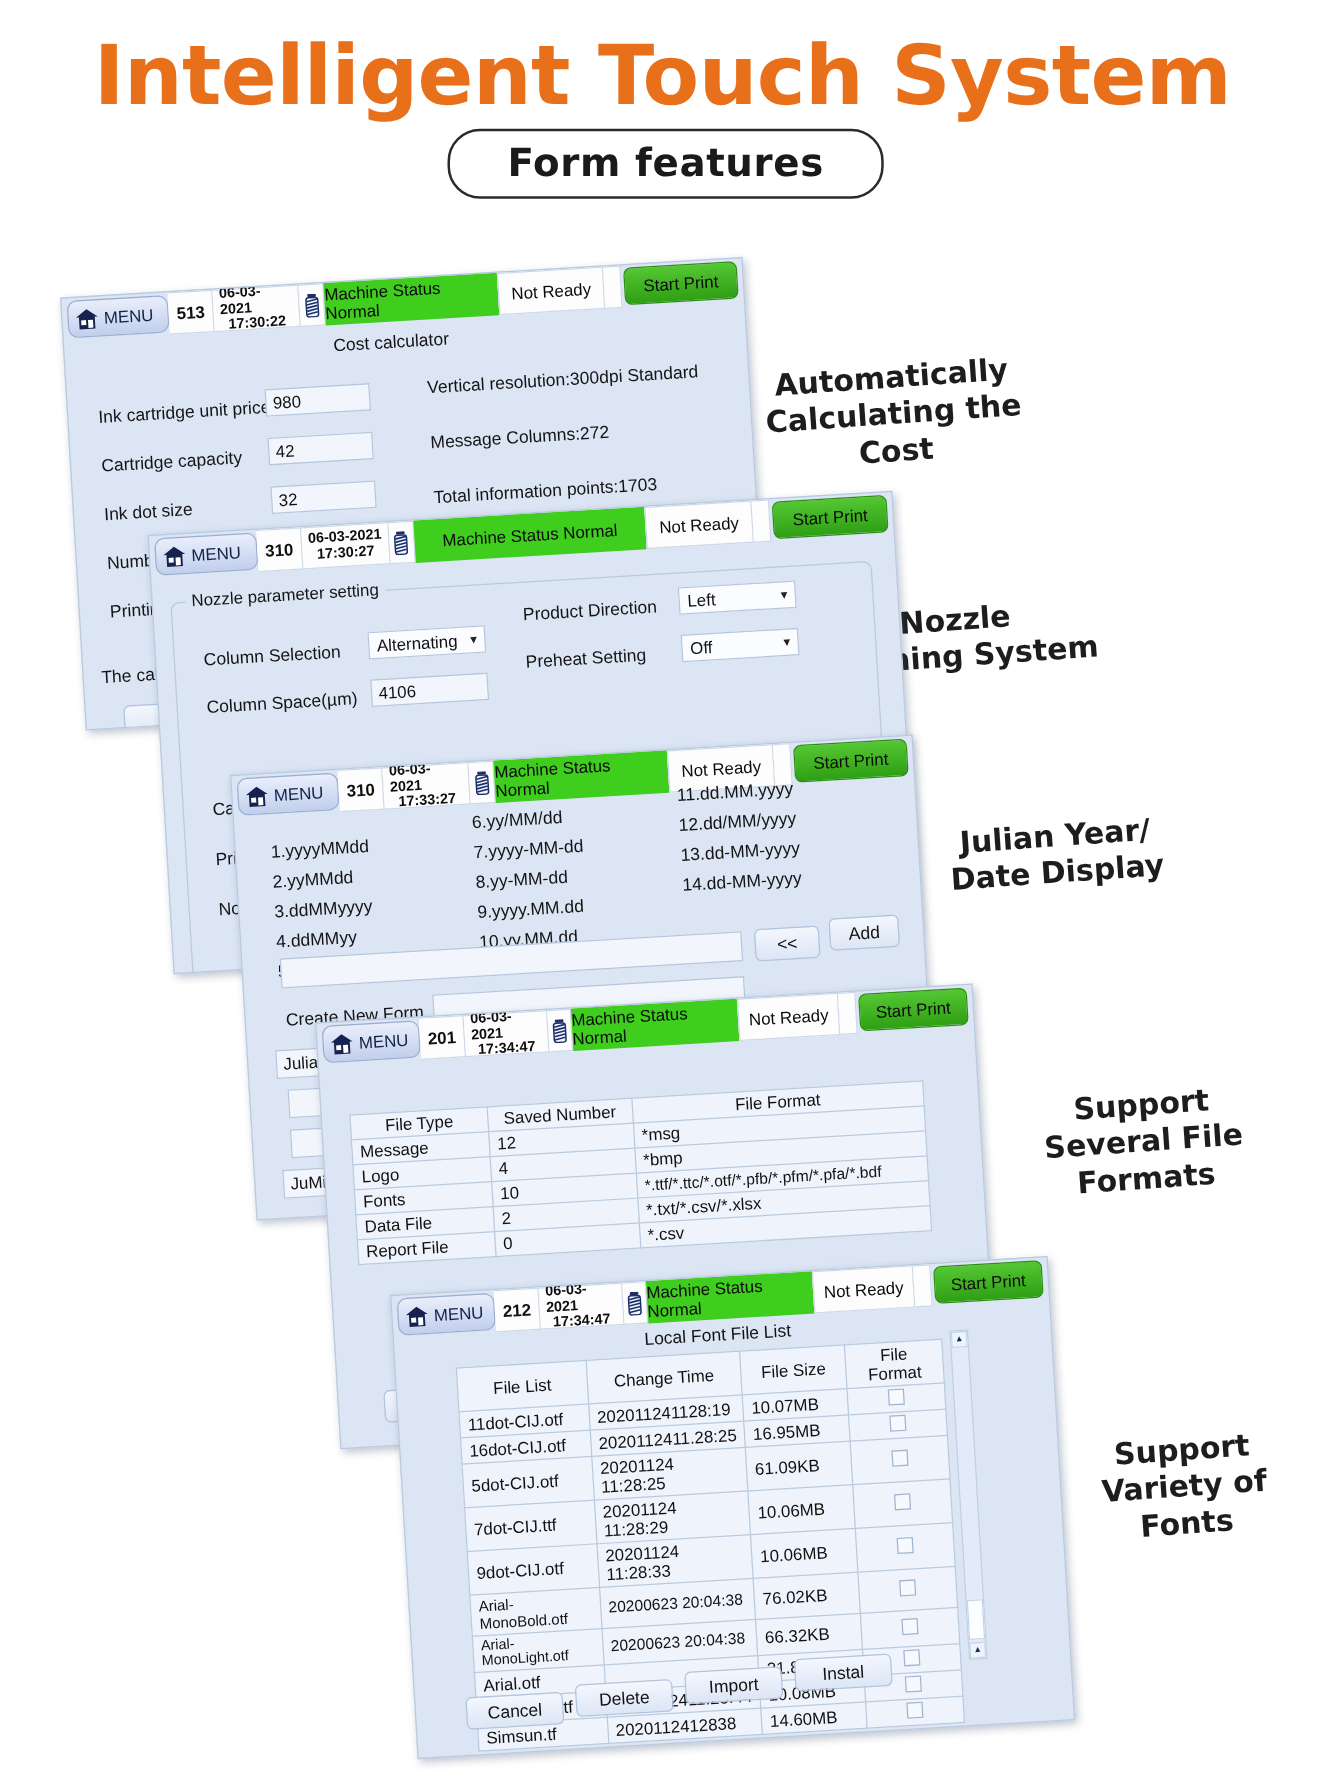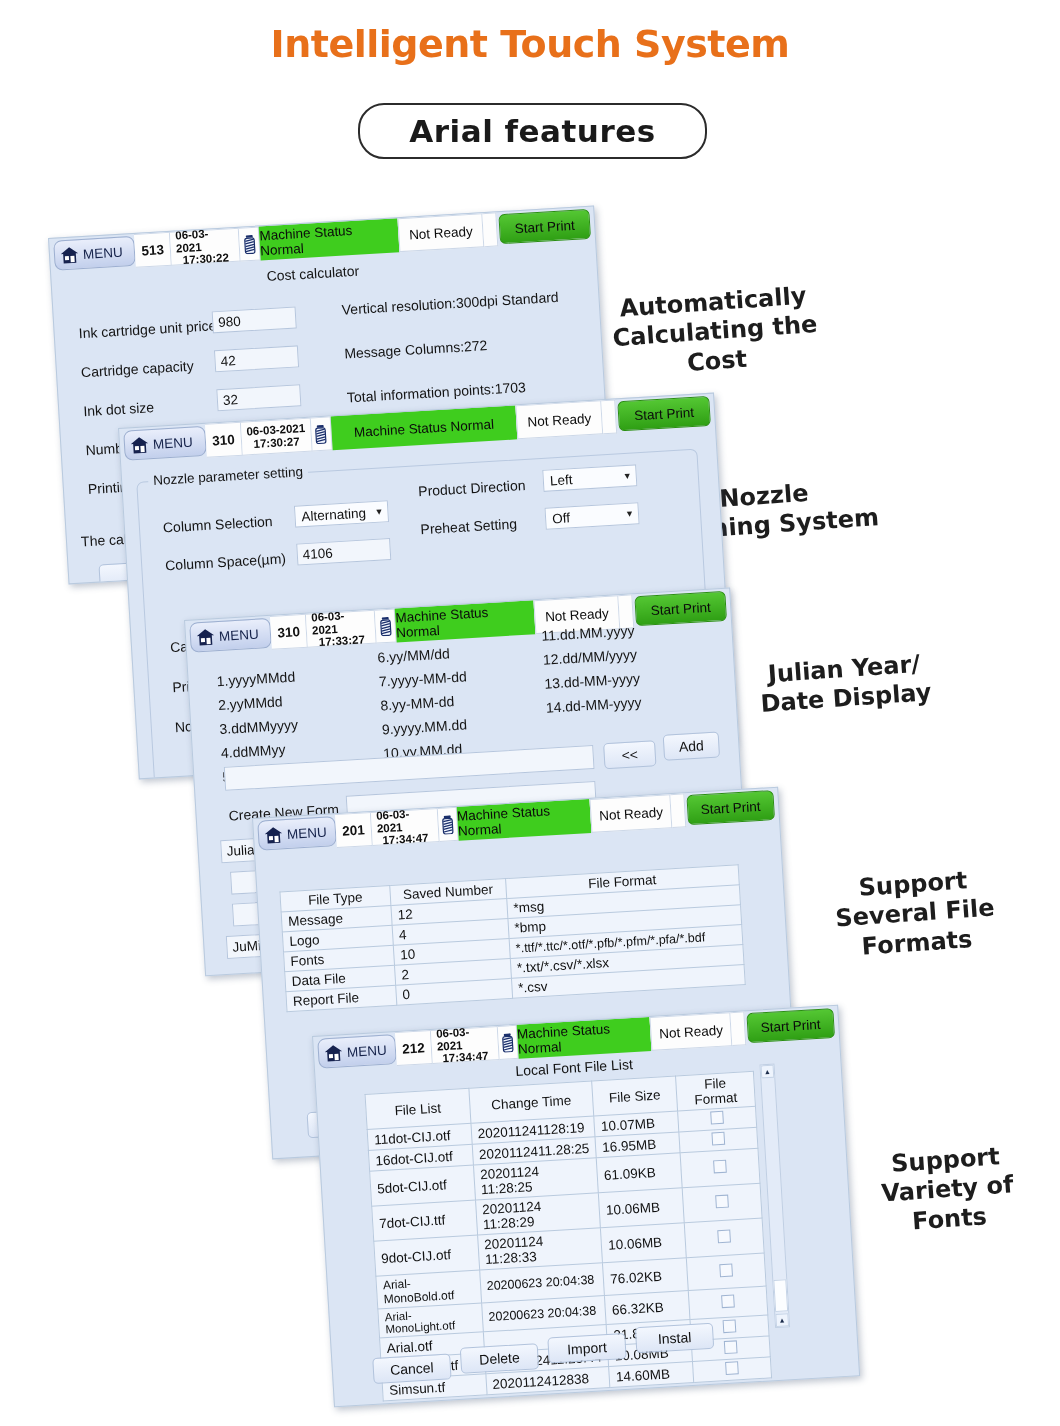--- a/index.html
+++ b/index.html
@@ -6,21 +6,21 @@
   body{
     width:1060px;height:1426px;background:#ffffff;
     font-family:"Liberation Sans", sans-serif;
     overflow:hidden;position:relative;
   }
   .stage{position:relative;width:1060px;height:1426px;}
 
   
   .main-title{
     position:absolute;left:0;top:22px;width:1060px;text-align:center;
-    font-size:38px;font-weight:bold;color:#E8701A;letter-spacing:-0.5px;
+    font-size:66px;font-weight:bold;color:#E8701A;letter-spacing:-0.5px;
     font-family:"DejaVu Sans", sans-serif;
   }
   .subtitle-wrap{
     position:absolute;left:358px;top:103px;width:345px;height:52px;
     border:2.5px solid #2b2b2b;border-radius:26px;background:#fff;
     display:flex;align-items:center;justify-content:center;
   }
   .subtitle{
     font-size:31px;font-weight:bold;color:#1a1a1a;letter-spacing:0.5px;
     font-family:"DejaVu Sans", sans-serif;
@@ -144,21 +144,21 @@
   }
   .dt-col{position:absolute;font-size:14px;color:#141414;line-height:1.72;}
 </style>
 </head>
 <body>
 
 <div class="stage">
 
   <div class="main-title">Intelligent Touch System</div>
   <div class="subtitle-wrap">
-    <span class="subtitle">Arial features</span>
+    <span class="subtitle">Form features</span>
   </div>
 
   <div class="callout" style="left:600px;top:288px;width:230px;transform:rotate(-4deg);">Automatically
 Calculating the Cost</div>
   <div class="callout" style="left:650px;top:482px;width:230px;transform:rotate(-4deg);">Nozzle
 Cleaning System</div>
   <div class="callout" style="left:735px;top:655px;width:220px;transform:rotate(-4deg);">Julian Year/
 Date Display</div>
   <div class="callout" style="left:790px;top:870px;width:250px;transform:rotate(-4deg);">Support
 Several File Formats</div>

